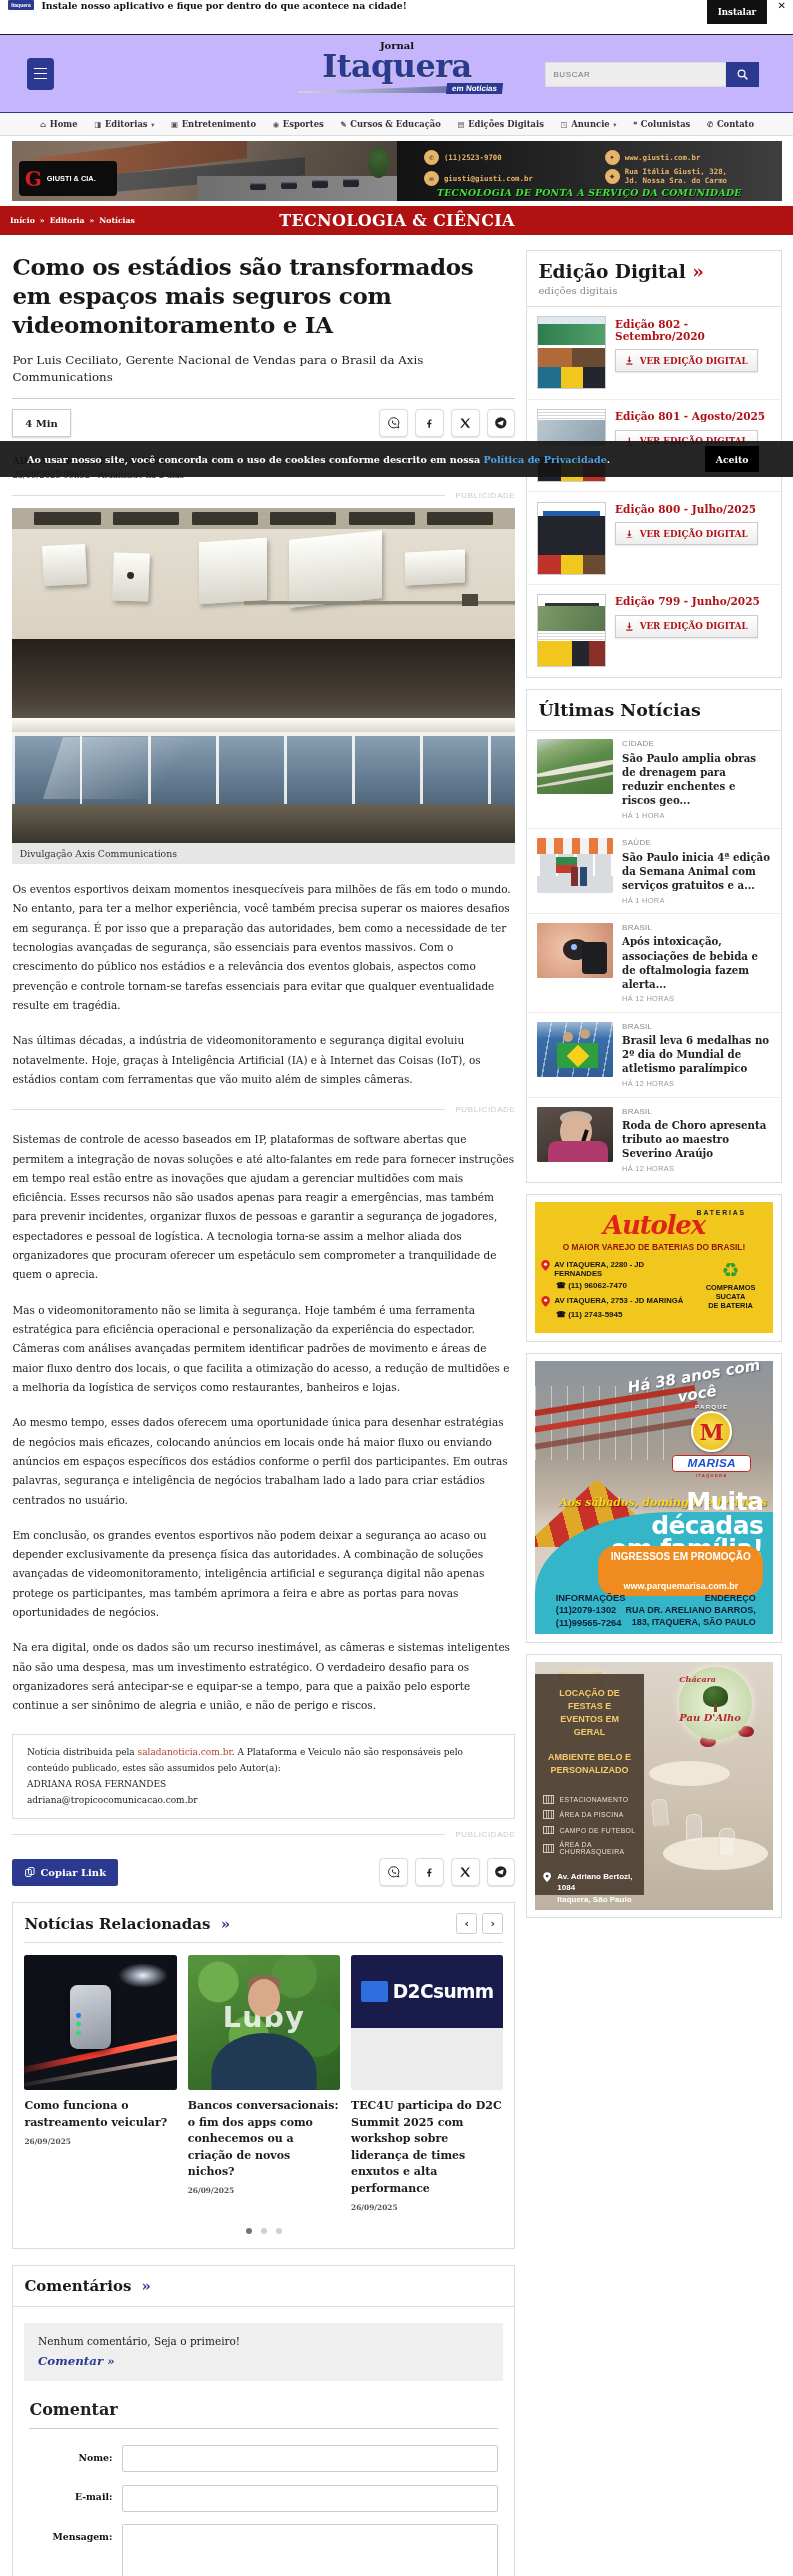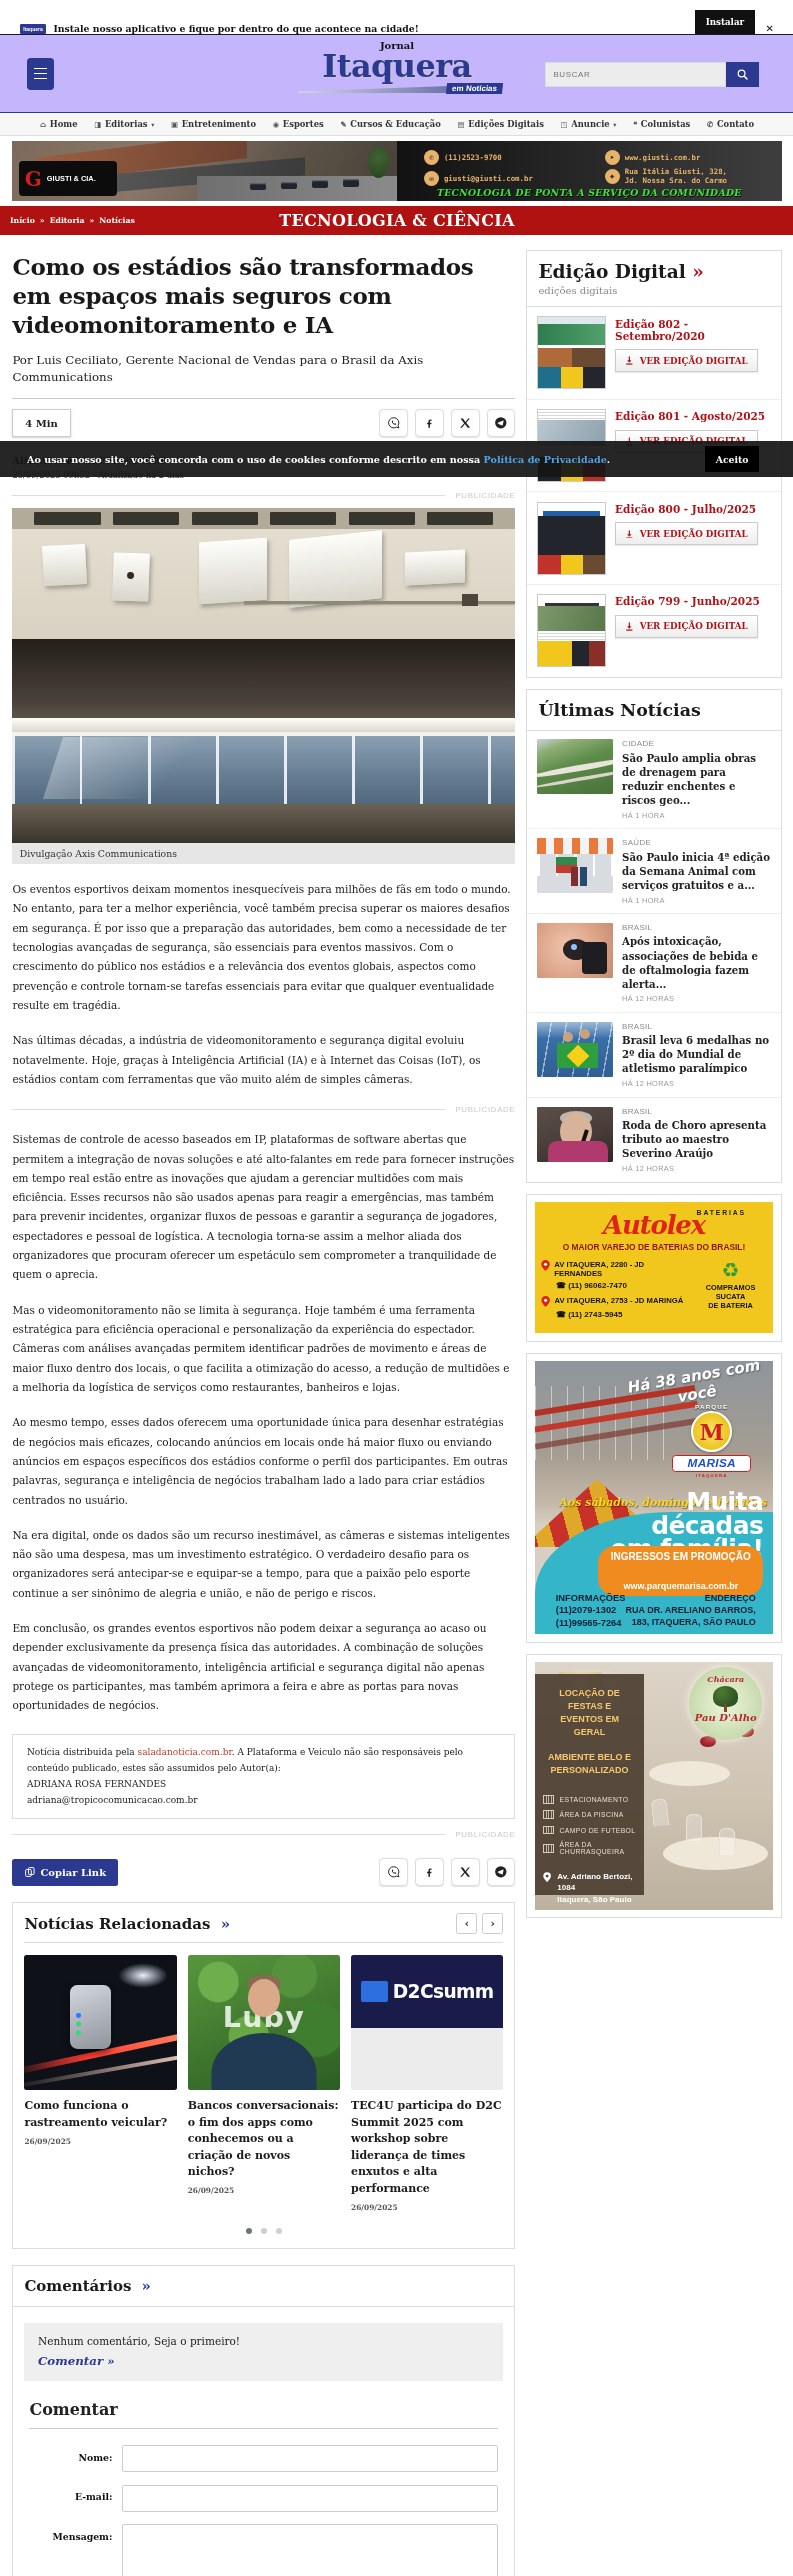--- a/index.html
+++ b/index.html
@@ -1,20 +1,20 @@
 <!DOCTYPE html>
 <html style="font-size:10px"><head>
 <meta charset="utf-8">
 <style>
   *{box-sizing:border-box;margin:0;padding:0}
   body{width:794px;background:#fff;font-family:"Liberation Sans",sans-serif;color:#222}
   .page{position:relative;width:794px;overflow:hidden}
 
   
-  .topbar{height:35px;display:flex;align-items:flex-end;padding:0 20px;background:#fff;border-bottom:1.9px solid #1c1c1c}
+  .topbar{height:35px;display:flex;align-items:flex-start;padding:0 8px;background:#fff;border-bottom:1.9px solid #1c1c1c}
   .minilogo{width:26px;height:10px;background:#2b3990;color:#fff;font:700 5px "Liberation Sans",sans-serif;display:flex;align-items:center;justify-content:center;border-radius:1.2px}
   .topbar-msg{font:700 9.3px "DejaVu Serif",serif;color:#111;margin-left:7.4px}
   .topbar-sp{flex:1}
   .install-btn{background:#111;color:#fff;font:700 8.7px "DejaVu Serif",serif;padding:6.8px 10.5px;border:none;margin-right:11px;cursor:pointer}
   .close-x{font:700 10px "DejaVu Sans",sans-serif;color:#111;cursor:pointer}
 
   
   .header{height:78px;position:relative;border-bottom:1.2px solid #2b3990;background:#c4b5fd}
   .burger{position:absolute;left:27px;top:50%;transform:translateY(-50%);width:27px;height:32px;background:#2b3990;border-radius:3.7px;display:flex;flex-direction:column;justify-content:center;align-items:center;gap:3.1px;cursor:pointer}
   .burger i{display:block;width:13.6px;height:1.9px;background:#fff}
@@ -200,21 +200,21 @@
   .cha-flower{position:absolute;width:16px;height:11px;border-radius:50%;background:radial-gradient(#c0272f,#7e1a20)}
   .cha-panel{position:absolute;left:0;top:5%;width:46%;height:89%;background:rgba(77,63,50,.93);padding:12.4px 8.7px;color:#f1c878}
   .cha-t{font:800 9px/1.45 "Liberation Sans",sans-serif;color:#f5c96d;text-align:center}
   .cha-sub{margin-top:12.4px}
   .cha-am{margin-top:17.4px}
   .cha-ar{display:flex;align-items:center;gap:5.6px;margin-bottom:6.8px}
   .cha-ai{width:10.5px;height:8.7px;border:0.6px solid #d8cdb9;background:repeating-linear-gradient(90deg,transparent 0 1.9px,rgba(216,205,185,.8) 1.9px 2.5px);flex:none}
   .cha-at{font:400 6.8px "Liberation Sans",sans-serif;color:#e9e1d2;letter-spacing:0.4px}
   .cha-pinrow{display:flex;gap:5.6px;margin-top:16px;align-items:flex-start}
   .cha-addr{font:700 8px/1.4 "Liberation Sans",sans-serif;color:#fff}
-  .cha-logo{position:absolute;top:5px;right:11px;width:73px;height:73px;border-radius:50%;background:radial-gradient(#edf4dc,#b9cf9a);box-shadow:0 0 8.7px rgba(255,255,240,.8);text-align:center;padding-top:7.4px}
+  .cha-logo{position:absolute;top:5px;right:21px;width:73px;height:73px;border-radius:50%;background:radial-gradient(#edf4dc,#b9cf9a);box-shadow:0 0 8.7px rgba(255,255,240,.8);padding-top:7.4px}
   .cha-ls{font:800 italic 8px "DejaVu Serif",serif;color:#b8272f}
   .cha-tree{width:25px;height:21px;margin:1.2px auto;background:radial-gradient(circle at 35% 30%,#4e7a33,#2f5420 70%);border-radius:50% 50% 40% 40%;position:relative}
   .cha-tree:after{content:"";position:absolute;left:10.5px;bottom:-5px;width:3.7px;height:7.4px;background:#7a4a28}
   .cha-ln{font:800 italic 10px "DejaVu Serif",serif;color:#b8272f;margin-top:5px}
 
   
   .u1{background:linear-gradient(160deg,#c9d3da 0%,#8fae77 18%,#5e8c4a 45%,#477238 100%)}
   .u1 .rd{position:absolute;left:-10%;top:46%;width:130%;height:5.6px;background:#e8e4da;border-radius:50%;transform:rotate(-10deg);box-shadow:0 11px 0 -1.2px #d9d4c8}
   .u2{background:#d8dbe0}
   .u2 .aw{position:absolute;top:0;left:0;right:0;height:16px;background:repeating-linear-gradient(90deg,#e8793a 0 8.7px,#f3f3f3 8.7px 17.4px)}
@@ -461,22 +461,22 @@
       <p class="para">Nas últimas décadas, a indústria de videomonitoramento e segurança digital evoluiu notavelmente. Hoje, graças à Inteligência Artificial (IA) e à Internet das Coisas (IoT), os estádios contam com ferramentas que vão muito além de simples câmeras.</p>
 
       <div class="pubdiv">
           <span class="line"></span>
           <span class="lbl">PUBLICIDADE</span>
         </div>
 
       <p class="para">Sistemas de controle de acesso baseados em IP, plataformas de software abertas que permitem a integração de novas soluções e até alto-falantes em rede para fornecer instruções em tempo real estão entre as inovações que ajudam a gerenciar multidões com mais eficiência. Esses recursos não são usados apenas para reagir a emergências, mas também para prevenir incidentes, organizar fluxos de pessoas e garantir a segurança de jogadores, espectadores e pessoal de logística. A tecnologia torna-se assim a melhor aliada dos organizadores que procuram oferecer um espetáculo sem comprometer a tranquilidade de quem o aprecia.</p>
       <p class="para">Mas o videomonitoramento não se limita à segurança. Hoje também é uma ferramenta estratégica para eficiência operacional e personalização da experiência do espectador. Câmeras com análises avançadas permitem identificar padrões de movimento e áreas de maior fluxo dentro dos locais, o que facilita a otimização do acesso, a redução de multidões e a melhoria da logística de serviços como restaurantes, banheiros e lojas.</p>
       <p class="para">Ao mesmo tempo, esses dados oferecem uma oportunidade única para desenhar estratégias de negócios mais eficazes, colocando anúncios em locais onde há maior fluxo ou enviando anúncios em espaços específicos dos estádios conforme o perfil dos participantes. Em outras palavras, segurança e inteligência de negócios trabalham lado a lado para criar estádios centrados no usuário.</p>
+      <p class="para">Em conclusão, os grandes eventos esportivos não podem deixar a segurança ao acaso ou depender exclusivamente da presença física das autoridades. A combinação de soluções avançadas de videomonitoramento, inteligência artificial e segurança digital não apenas protege os participantes, mas também aprimora a feira e abre as portas para novas oportunidades de negócios.</p>
       <p class="para">Na era digital, onde os dados são um recurso inestimável, as câmeras e sistemas inteligentes não são uma despesa, mas um investimento estratégico. O verdadeiro desafio para os organizadores será antecipar-se e equipar-se a tempo, para que a paixão pelo esporte continue a ser sinônimo de alegria e união, e não de perigo e riscos.</p>
-      <p class="para">Em conclusão, os grandes eventos esportivos não podem deixar a segurança ao acaso ou depender exclusivamente da presença física das autoridades. A combinação de soluções avançadas de videomonitoramento, inteligência artificial e segurança digital não apenas protege os participantes, mas também aprimora a feira e abre as portas para novas oportunidades de negócios.</p>
 
       <div class="disbox">
         <span>Notícia distribuida pela </span><span class="dis-link">saladanoticia.com.br</span><span>. A Plataforma e Veiculo não são responsáveis pelo conteúdo publicado, estes são assumidos pelo Autor(a):</span><br>
         <span>ADRIANA ROSA FERNANDES</span><br>
         <span>adriana@tropicocomunicacao.com.br</span>
       </div>
 
       <div class="pubdiv">
           <span class="line"></span>
           <span class="lbl">PUBLICIDADE</span>

